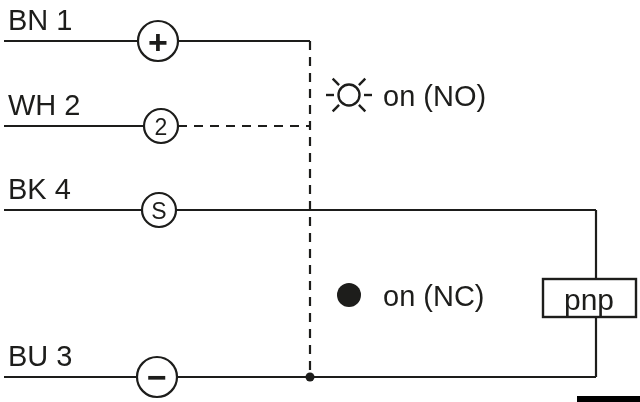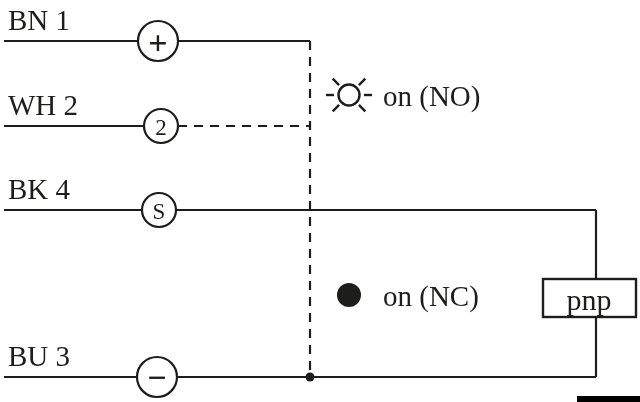--- a/index.html
+++ b/index.html
@@ -2,21 +2,21 @@
 <html style="--line-color: #1d1d1b; --bg-color: #ffffff;"><head>
 <meta charset="utf-8">
 <title>Sensor wiring diagram</title>
 <style>
   html, body { margin: 0; padding: 0; background: #ffffff; }
   .canvas {
     position: relative;
     width: 640px;
     height: 402px;
     background: var(--bg-color, #ffffff);
-    font-family: Liberation Serif, serif;
+    font-family: Liberation Sans, sans-serif;
     overflow: hidden;
     text-align: right;
   }
   svg { display: block; }
   .wire { stroke: var(--line-color, #1d1d1b); stroke-width: 2.2; fill: none; }
   .dashed { stroke-dasharray: 9 7; }
   .terminal-circle { stroke: var(--line-color, #1d1d1b); stroke-width: 2.2; fill: #ffffff; }
   .outbox { stroke: var(--line-color, #1d1d1b); stroke-width: 2.4; fill: #ffffff; }
   text { fill: var(--line-color, #1d1d1b); }
   .wire-label, .indicator-label { font-size: 29px; }

